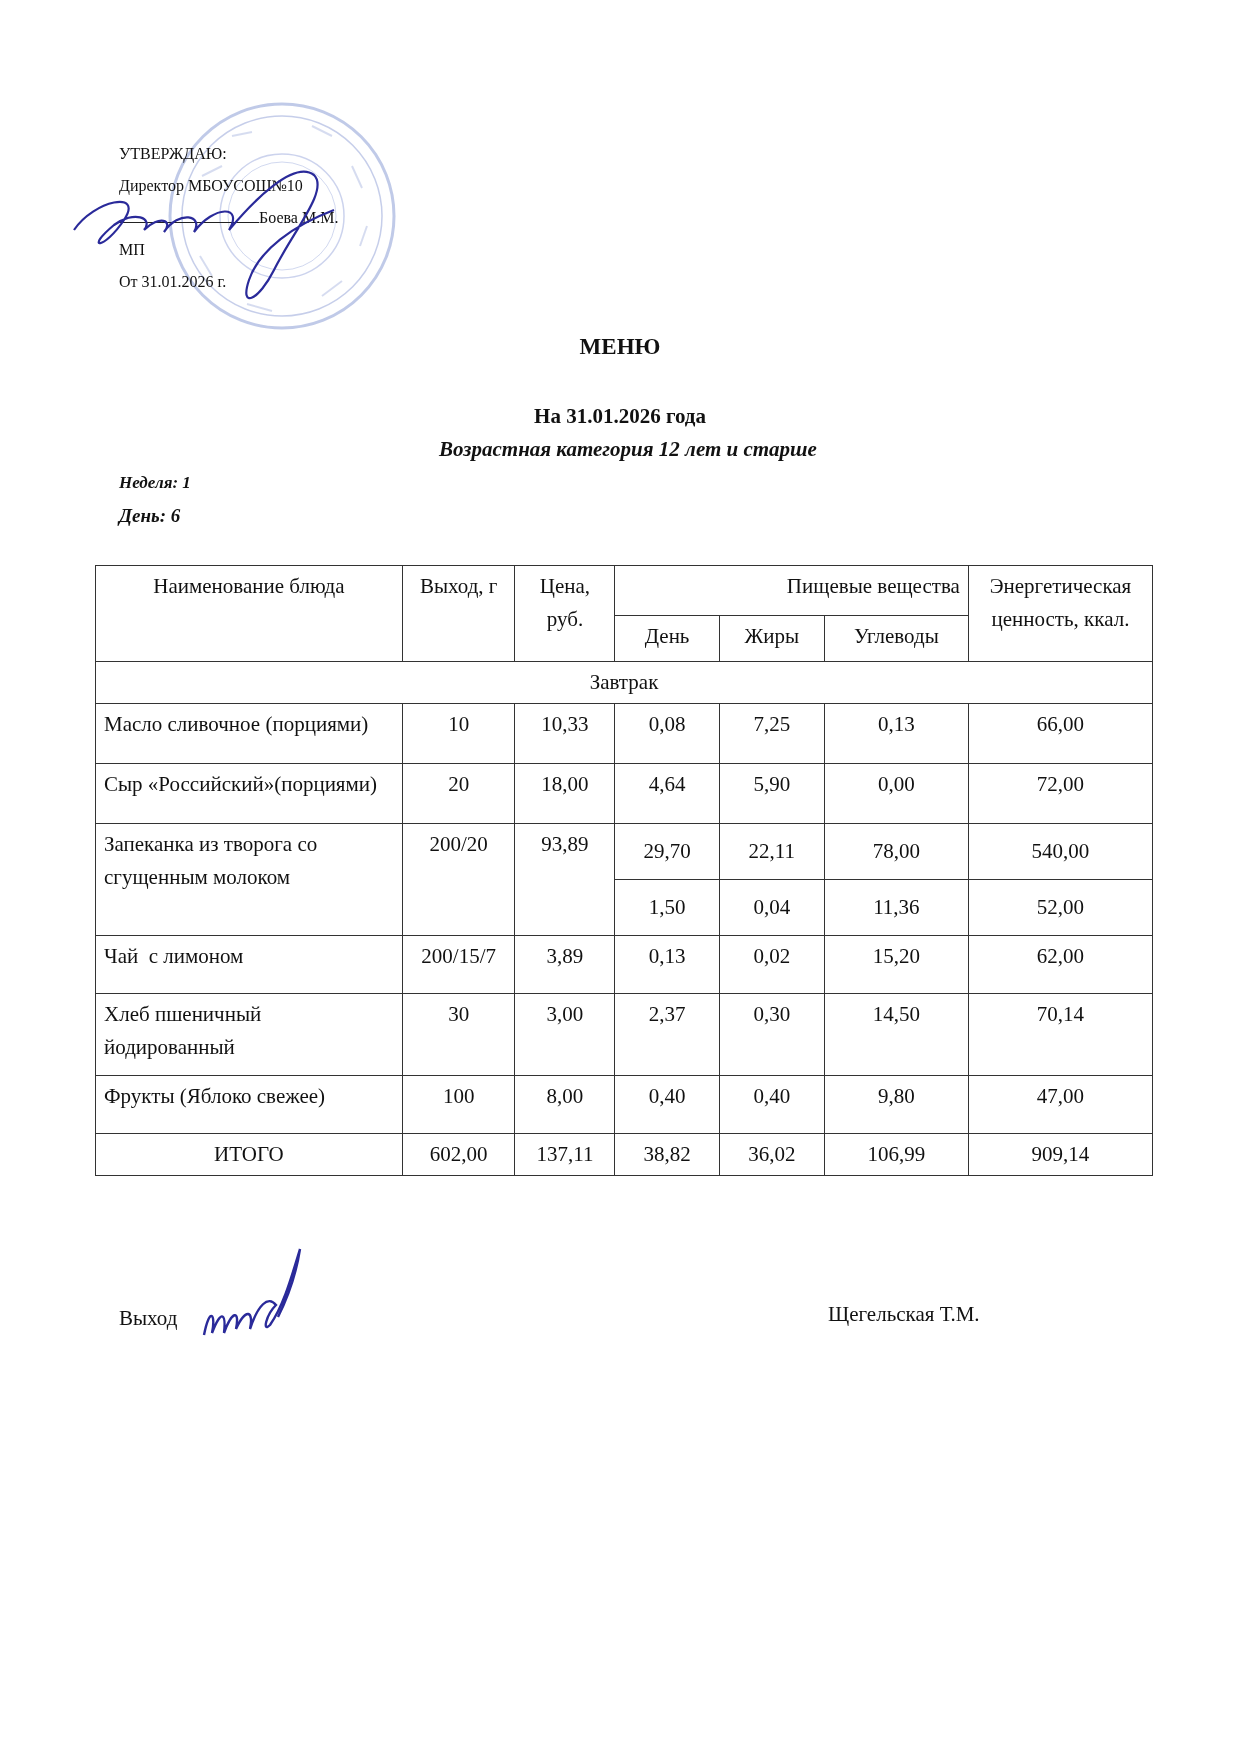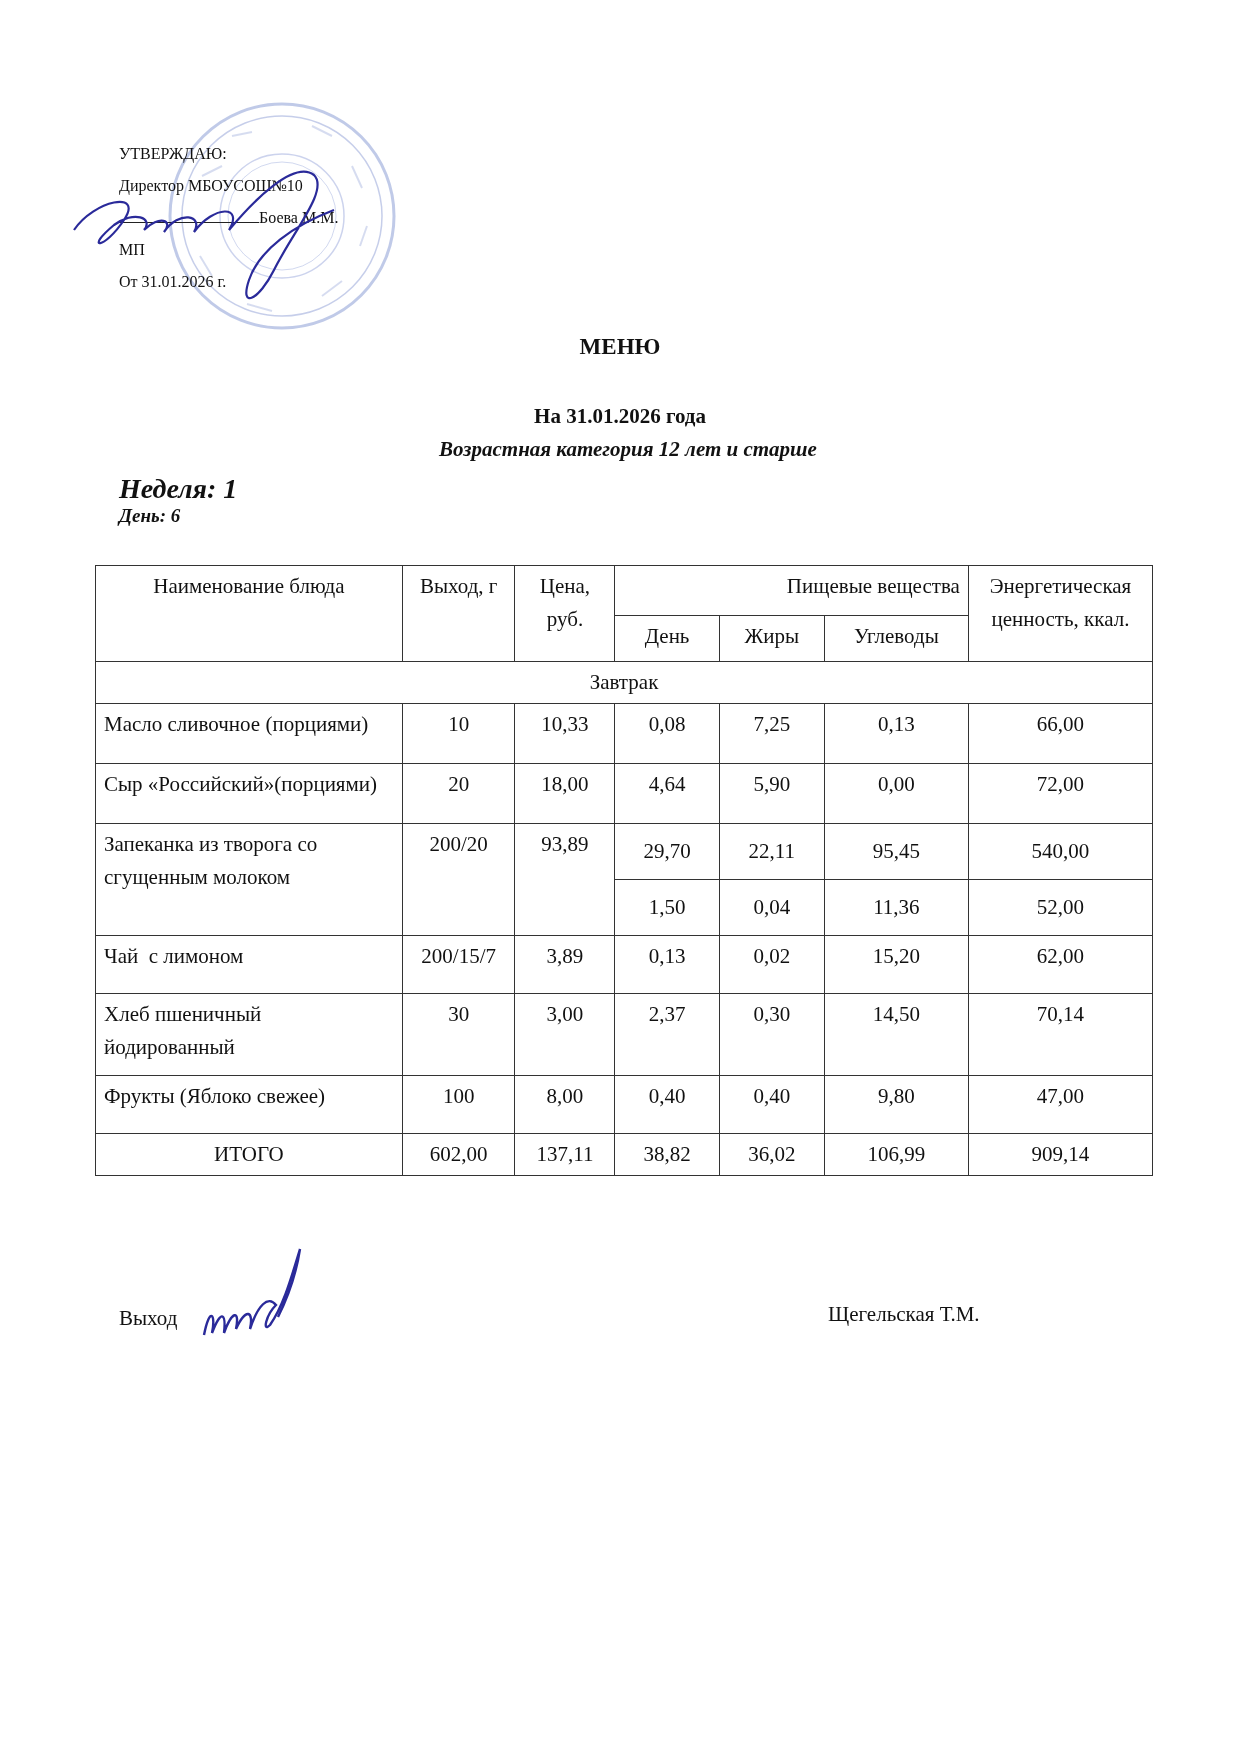--- a/index.html
+++ b/index.html
@@ -6,21 +6,21 @@
   body { width: 1240px; height: 1754px; position: relative; overflow: hidden;
          font-family: "Liberation Serif", "DejaVu Serif", serif; color: #111; }
   .approval { position: absolute; left: 119px; top: 138px; font-size: 16px; line-height: 32px; z-index: 2; }
   .approval div { white-space: nowrap; }
   .sig-line { display: inline-block; width: 140px; border-bottom: 1.5px solid #222; height: 18px; vertical-align: baseline; }
   .stamp { position: absolute; left: 162px; top: 96px; width: 240px; height: 240px; z-index: 1; }
   .dir-sign { position: absolute; left: 64px; top: 170px; width: 300px; height: 140px; z-index: 3; }
   .title { position: absolute; top: 334px; left: 0; width: 1240px; text-align: center; font-weight: bold; font-size: 23px; }
   .date-line { position: absolute; top: 404px; left: 0; width: 1240px; text-align: center; font-weight: bold; font-size: 21px; }
   .age-line { position: absolute; top: 437px; left: 0; width: 1240px; text-align: center; font-weight: bold; font-style: italic; font-size: 21px; padding-left: 8px; }
-  .week { position: absolute; left: 119px; top: 473px; font-weight: bold; font-style: italic; font-size: 28px; }
+  .week { position: absolute; left: 119px; top: 473px; font-weight: bold; font-style: italic; font-size: 17px; }
   .day { position: absolute; left: 119px; top: 505px; font-weight: bold; font-style: italic; font-size: 19px; }
 
   table.menu { position: absolute; left: 75px; top: 565px; width: 1058px; border-collapse: collapse; font-size: 21px; margin-left: 20px; }
   table.menu td, table.menu th { border: 1.5px solid #333; padding: 4px 8px; vertical-align: top; font-weight: normal; line-height: 33px; }
   th { text-align: right; }
   .c-name { width: 297px; text-align: left; }
   .c-out { width: 98px; text-align: center; }
   .c-price { width: 86px; text-align: center; }
   .c-b { width: 92px; text-align: center; }
   .c-f { width: 92px; text-align: center; }
@@ -108,21 +108,21 @@
     <td class="c-u">0,00</td>
     <td class="c-e">72,00</td>
   </tr>
 
   <tr style="height:56px">
     <td class="c-name" rowspan="2">Запеканка из творога со сгущенным молоком</td>
     <td class="c-out" rowspan="2">200/20</td>
     <td class="c-price" rowspan="2">93,89</td>
     <td class="c-b mid">29,70</td>
     <td class="c-f mid">22,11</td>
-    <td class="c-u mid">95,45</td>
+    <td class="c-u mid">78,00</td>
     <td class="c-e mid">540,00</td>
   </tr>
   <tr style="height:56px">
     <td class="c-b mid">1,50</td>
     <td class="c-f mid">0,04</td>
     <td class="c-u mid">11,36</td>
     <td class="c-e mid">52,00</td>
   </tr>
 
   <tr class="row-tea">

